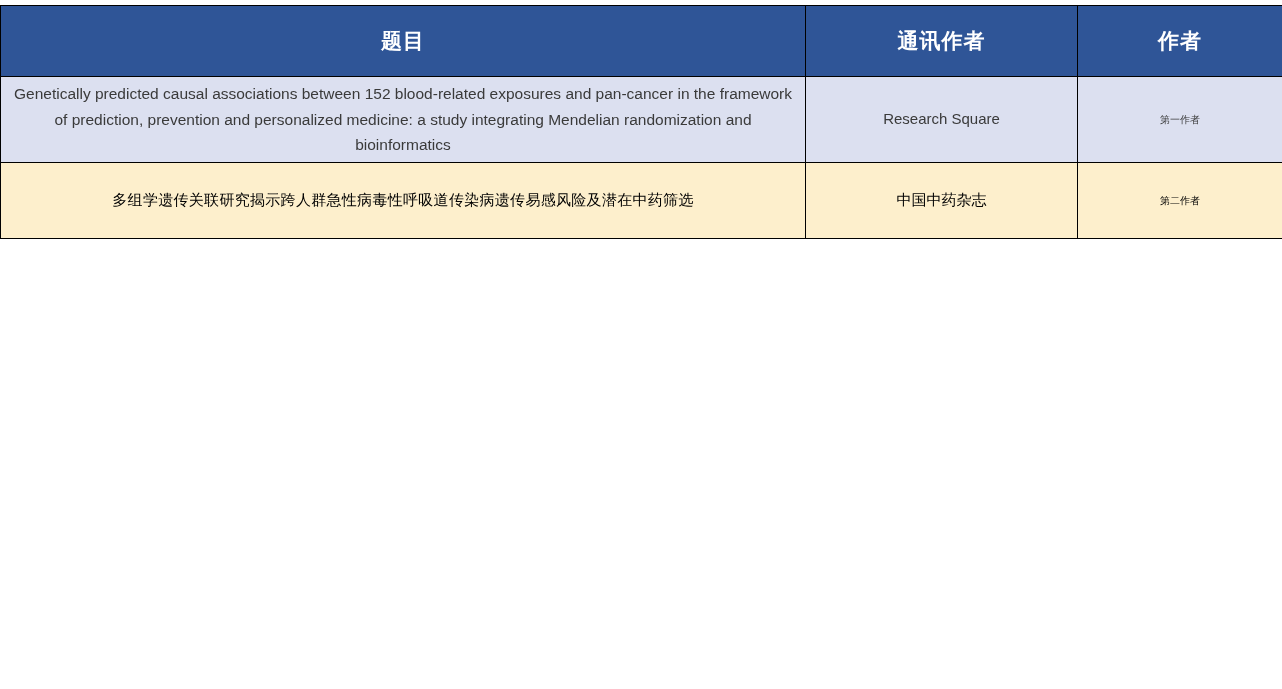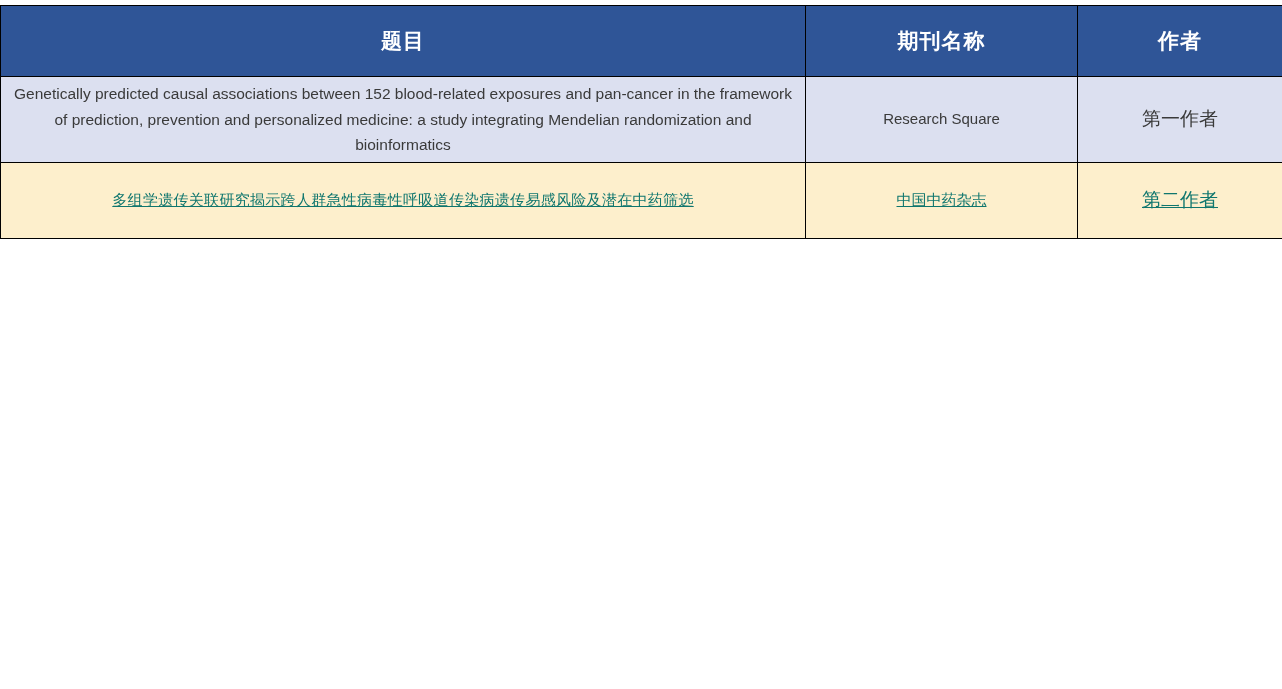--- a/index.html
+++ b/index.html
@@ -49,36 +49,35 @@
     height: 71px;
     letter-spacing: 1px;
   }
   tbody tr.grp-blue td {
     background: #DCE0F0;
     color: #3a3a3a;
     margin-left: 39px;
   }
   tbody tr.grp-cream td {
     background: #FDEFCC;
-    color: #0f766e;
-    text-decoration: underline;
+    color: #000000;
   }
   td.title-cell {
     font-size: 15.5px;
     line-height: 1.65;
     text-align: center;
     padding-left: 12px;
     padding-right: 12px;
   }
   td.journal-cell {
     font-size: 15px;
     line-height: 1.5;
   }
   td.author-cell {
-    font-size: 19px;
+    font-size: 10px;
     line-height: 1.5;
   }
   tbody tr.grp-cream td.title-cell {
     font-size: 15px;
     letter-spacing: 0.3px;
   }
   
   tr.r1 td { height: 82px; }
   tr.r2 td { height: 70px; }
   tr.r3 td { height: 78px; }
@@ -94,21 +93,21 @@
 <div class="sheet">
   <table class="pub-table">
     <colgroup>
       <col class="c-title">
       <col class="c-journal">
       <col class="c-author">
     </colgroup>
     <thead>
       <tr>
         <th>题目</th>
-        <th>期刊名称</th>
+        <th>通讯作者</th>
         <th>作者</th>
       </tr>
     </thead>
     <tbody>
       <tr class="grp-blue r1">
         <td class="title-cell">Genetically predicted causal associations between 152 blood-related exposures and pan-cancer in the framework of prediction, prevention and personalized medicine: a study integrating Mendelian randomization and bioinformatics</td>
         <td class="journal-cell">Research Square</td>
         <td class="author-cell">第一作者</td>
       </tr>
       <tr class="grp-cream r5">

